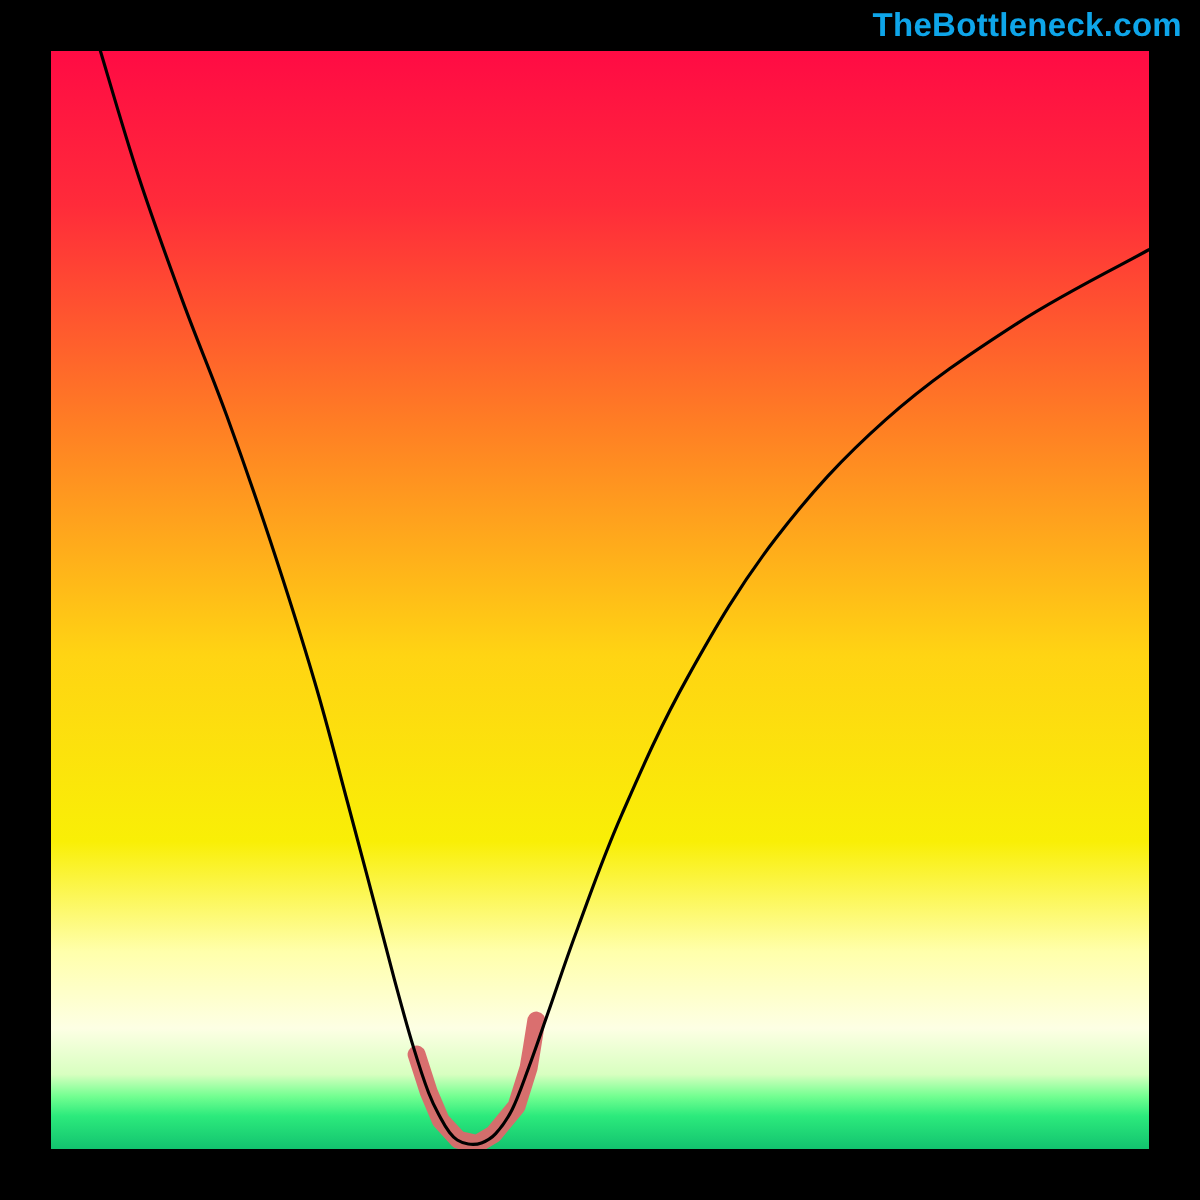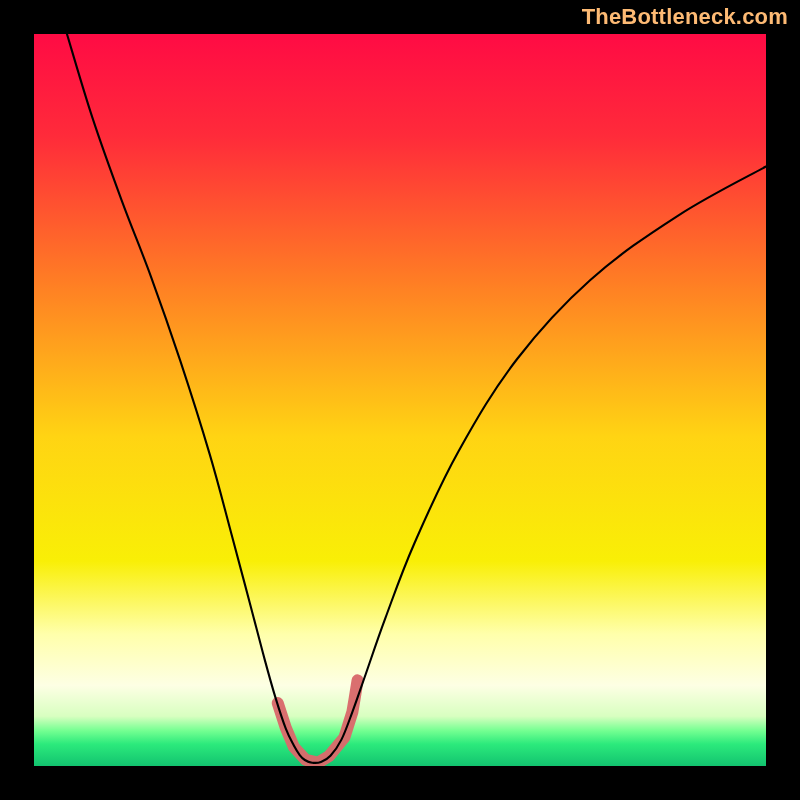--- a/index.html
+++ b/index.html
@@ -16,21 +16,21 @@
     left: 0;
     top: 0;
     width: 800px;
     height: 800px;
     background: #000;
   }
   .watermark {
     position: absolute;
     top: 4px;
     right: 12px;
-    color: #fdba74;
+    color: #0ea5e9;
     font-size: 22px;
     font-weight: 600;
     letter-spacing: 0.2px;
     z-index: 10;
   }
   .plot-area {
     position: absolute;
     left: 34px;
     top: 34px;
     width: 732px;

